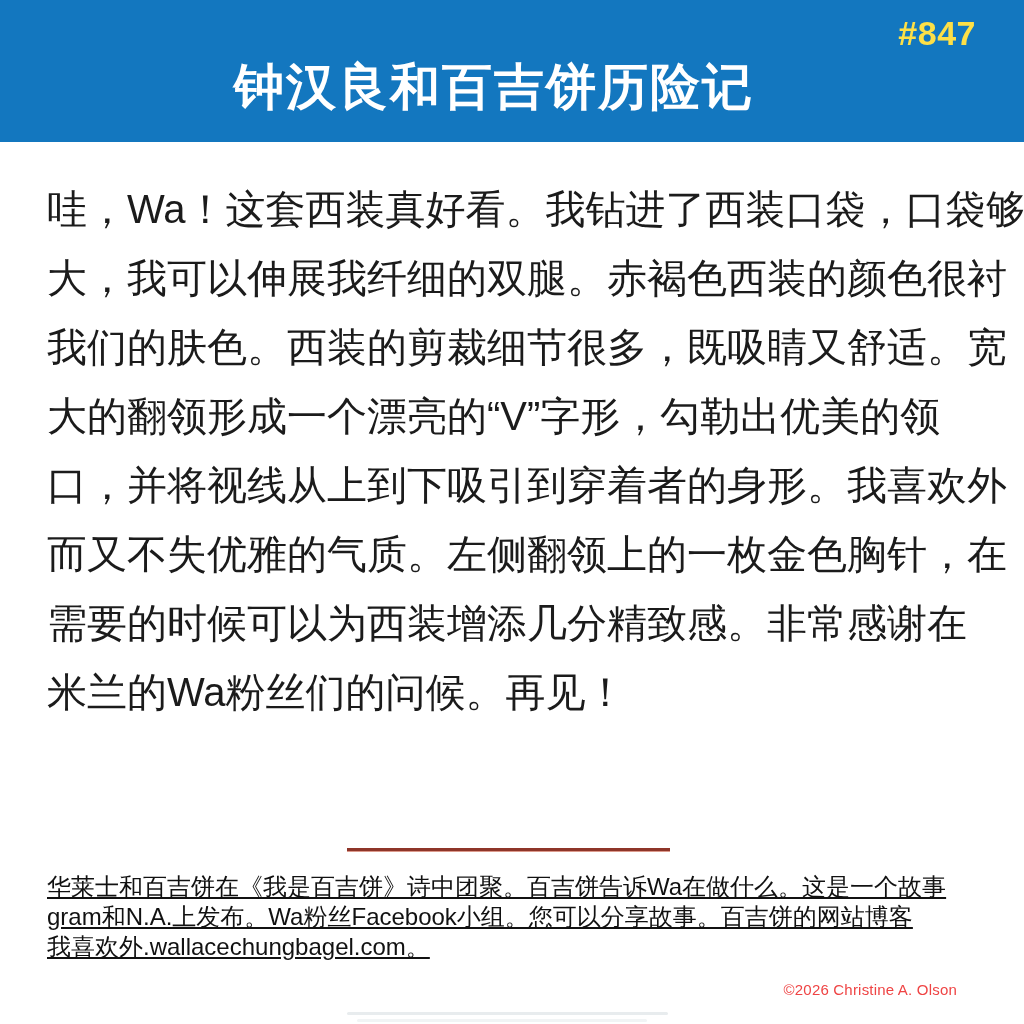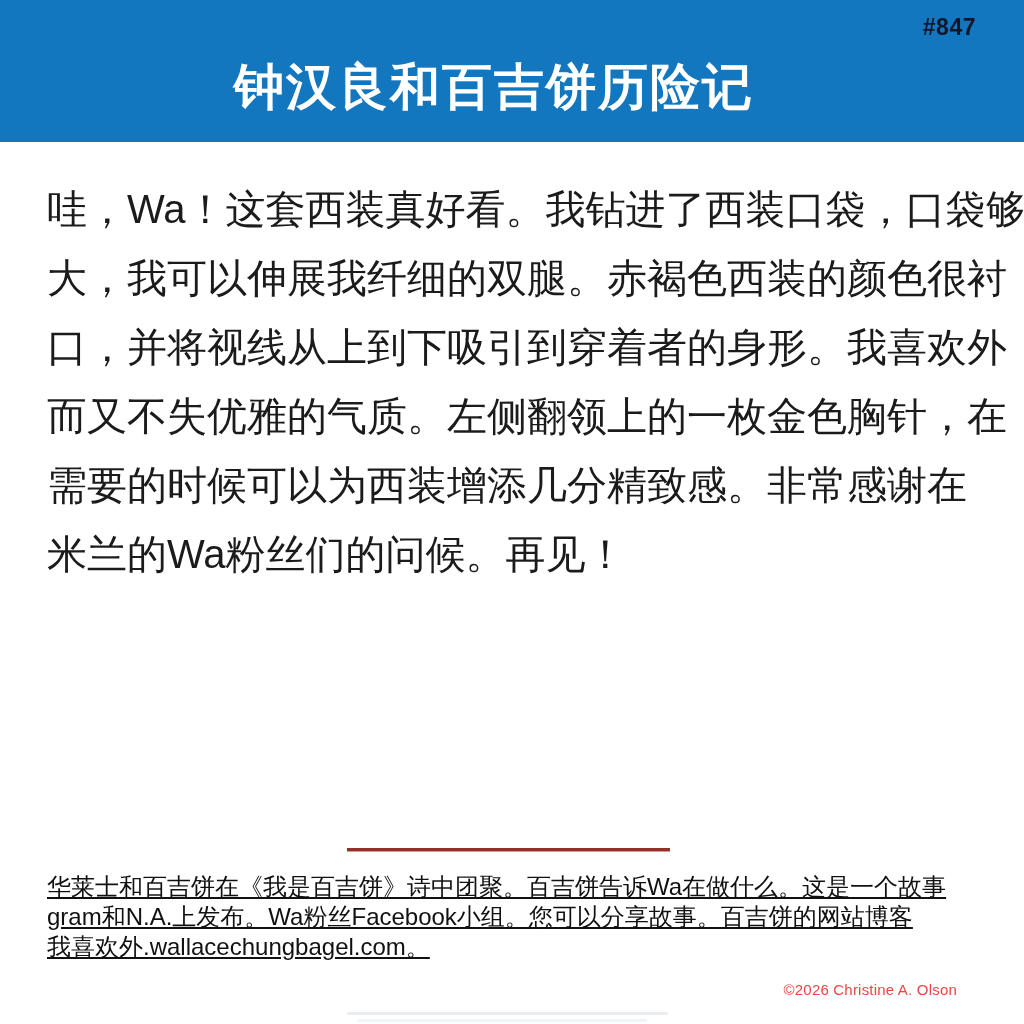--- a/index.html
+++ b/index.html
@@ -21,22 +21,22 @@
     position: absolute;
     top: 0; left: 0;
     width: 1024px;
     height: 142px;
     background: var(--header_blue, #1377bf);
   }
   .issue-number {
     position: absolute;
     top: 14px;
     right: 48px;
-    color: #0f172a;
-    font-size: 23px;
+    color: #fde047;
+    font-size: 34px;
     font-weight: bold;
     letter-spacing: 0.5px;
   }
   .page-title {
     position: absolute;
     top: 54px;
     left: 0;
     width: 100%;
     box-sizing: border-box;
     padding-right: 36px;
@@ -125,20 +125,22 @@
 <div class="card">
 
   <header class="header-band">
     <div class="issue-number">#847</div>
     <h1 class="page-title">钟汉良和百吉饼历险记</h1>
   </header>
 
   <main class="story-body">
     <p class="body-line">哇，Wa！这套西装真好看。我钻进了西装口袋，口袋够</p>
     <p class="body-line">大，我可以伸展我纤细的双腿。赤褐色西装的颜色很衬</p>
+    <p class="body-line">我们的肤色。西装的剪裁细节很多，既吸睛又舒适。宽</p>
+    <p class="body-line">大的翻领形成一个漂亮的“V”字形，勾勒出优美的领</p>
     <p class="body-line">口，并将视线从上到下吸引到穿着者的身形。我喜欢外</p>
     <p class="body-line">而又不失优雅的气质。左侧翻领上的一枚金色胸针，在</p>
     <p class="body-line">需要的时候可以为西装增添几分精致感。非常感谢在</p>
     <p class="body-line">米兰的Wa粉丝们的问候。再见！</p>
   </main>
 
   <div class="red-divider"></div>
 
   <footer class="footer-text">
     <p class="footer-line">华莱士和百吉饼在《我是百吉饼》诗中团聚。百吉饼告诉Wa在做什么。这是一个故事</p>

